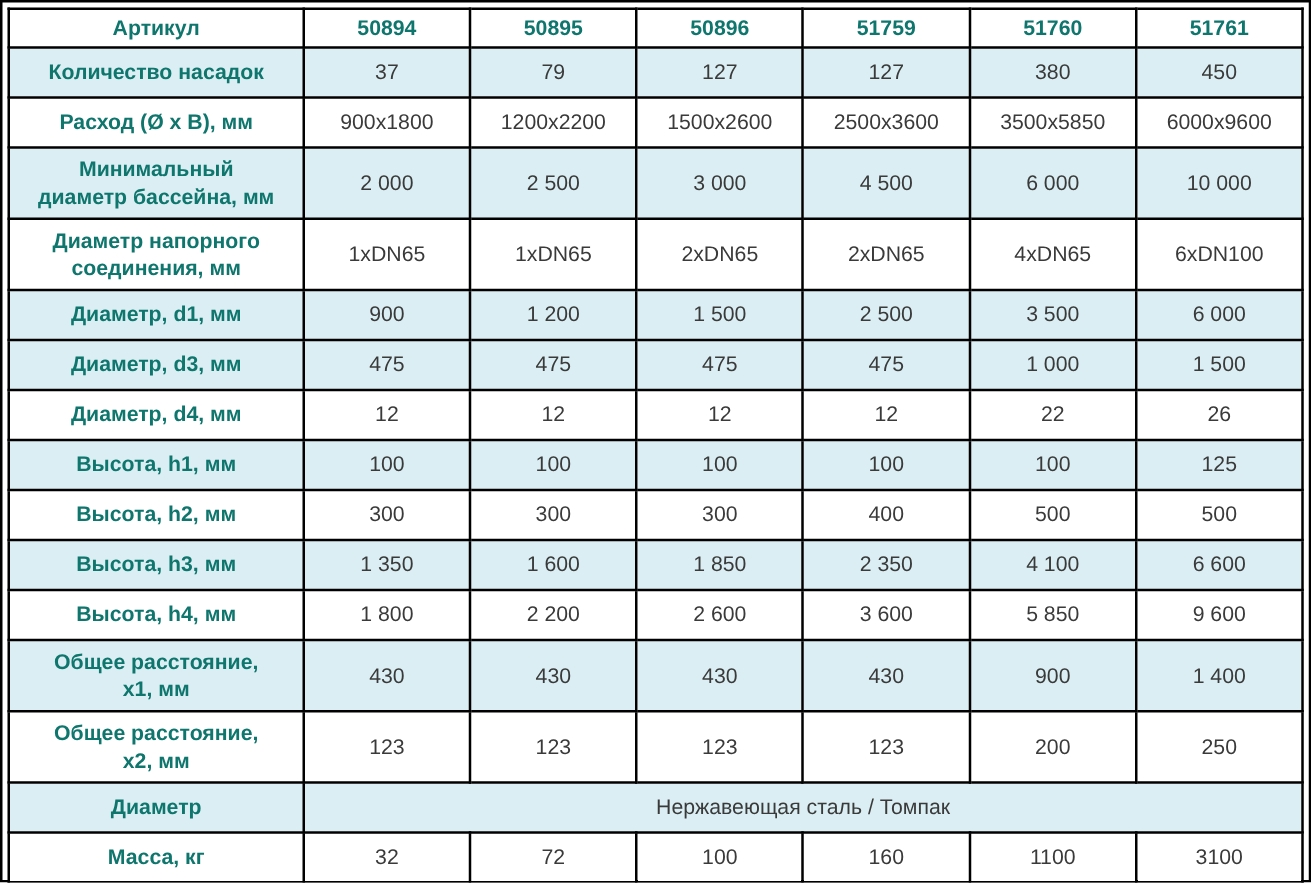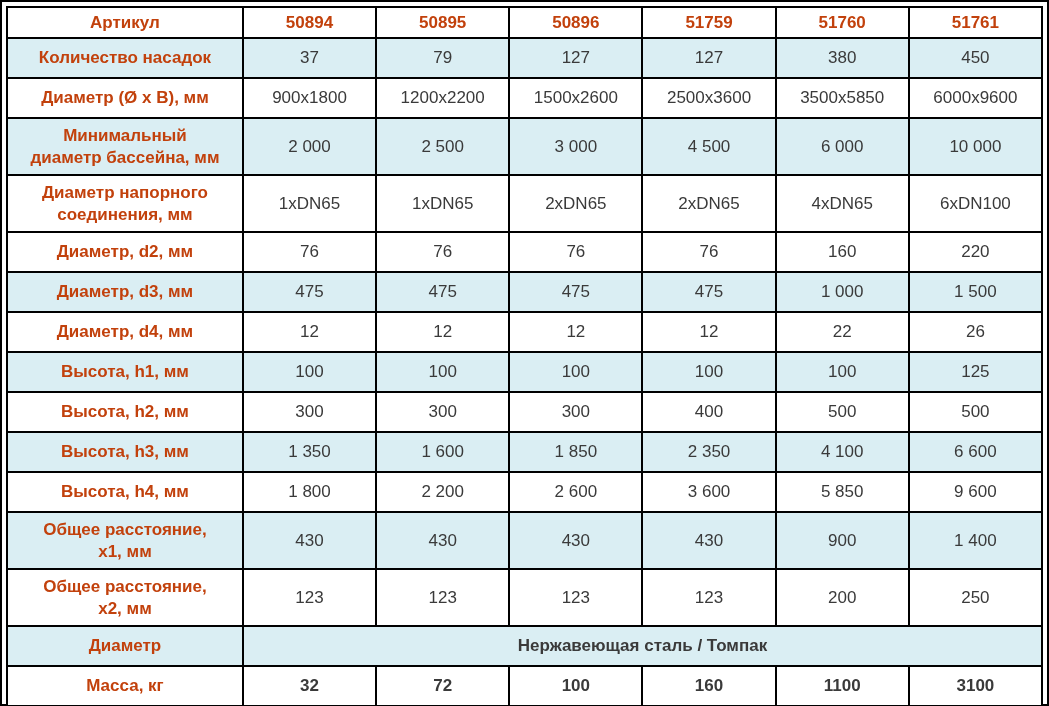--- a/index.html
+++ b/index.html
@@ -28,35 +28,35 @@
     text-align: center;
     vertical-align: middle;
     font-size: 17px;
     line-height: 1.25;
     color: #3a3a3a;
     padding: 2px 4px;
     background: #ffffff;
     overflow: hidden;
   }
   table.spec th {
-    color: #c2410c;
+    color: #0f766e;
     font-weight: bold;
   }
   th.label {
     white-space: pre-line;
   }
   thead tr { height: 31px; }
   tbody tr { height: 40px; }
   tbody tr.tall { height: 57px; border-radius: 25px; }
   tbody tr.shaded th,
   tbody tr.shaded td {
     background: #daeef3;
   }
   td.bold {
-    font-weight: bold;
+    font-weight: normal;
     color: #000000;
   }
 </style>
 </head>
 <body>
 
 <div class="frame">
   <table class="spec">
     <colgroup>
       <col style="width:22.8%">
@@ -82,21 +82,21 @@
         <tr class="shaded">
           <th class="label">Количество насадок</th>
           <td>37</td>
           <td>79</td>
           <td>127</td>
           <td>127</td>
           <td>380</td>
           <td>450</td>
         </tr>
         <tr>
-          <th class="label">Диаметр (Ø x В), мм</th>
+          <th class="label">Расход (Ø x В), мм</th>
           <td>900x1800</td>
           <td>1200x2200</td>
           <td>1500x2600</td>
           <td>2500x3600</td>
           <td>3500x5850</td>
           <td>6000x9600</td>
         </tr>
         <tr class="shaded tall">
           <th class="label">Минимальный
 диаметр бассейна, мм</th>
@@ -110,28 +110,28 @@
         <tr class="tall">
           <th class="label">Диаметр напорного
 соединения, мм</th>
           <td>1xDN65</td>
           <td>1xDN65</td>
           <td>2xDN65</td>
           <td>2xDN65</td>
           <td>4xDN65</td>
           <td>6xDN100</td>
         </tr>
-        <tr>
-          <th class="label">Диаметр, d2, мм</th>
-          <td>76</td>
-          <td>76</td>
-          <td>76</td>
-          <td>76</td>
-          <td>160</td>
-          <td>220</td>
+        <tr class="shaded">
+          <th class="label">Диаметр, d1, мм</th>
+          <td>900</td>
+          <td>1 200</td>
+          <td>1 500</td>
+          <td>2 500</td>
+          <td>3 500</td>
+          <td>6 000</td>
         </tr>
         <tr class="shaded">
           <th class="label">Диаметр, d3, мм</th>
           <td>475</td>
           <td>475</td>
           <td>475</td>
           <td>475</td>
           <td>1 000</td>
           <td>1 500</td>
         </tr>

